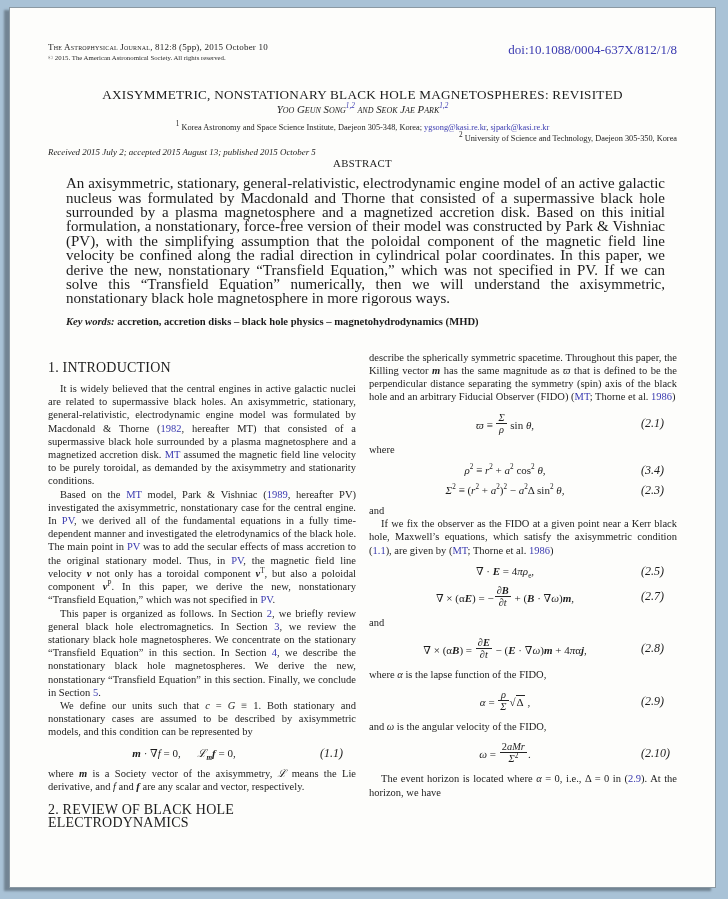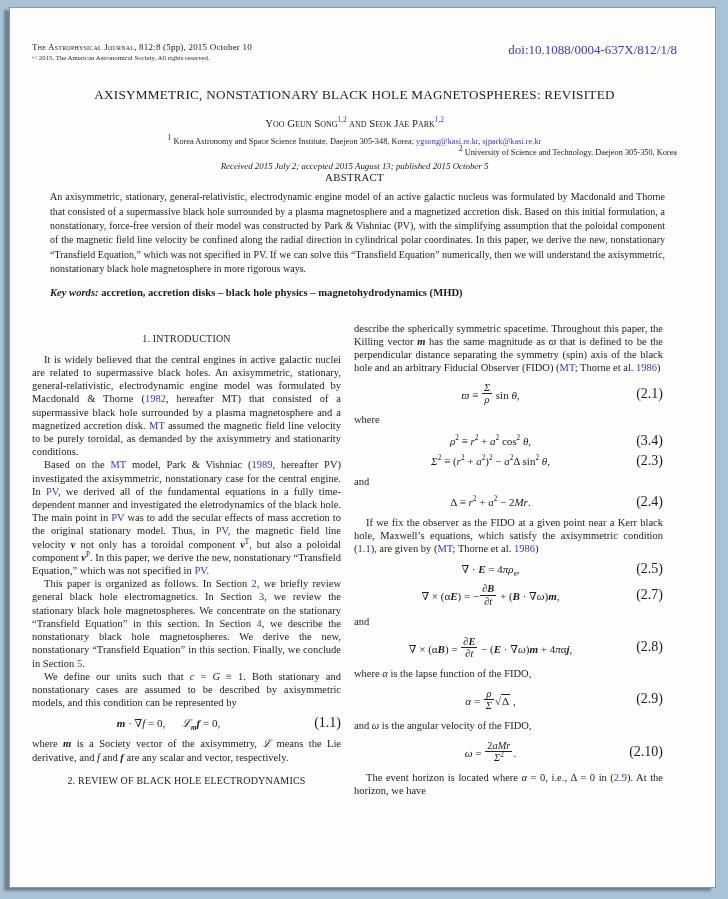--- a/index.html
+++ b/index.html
@@ -8,45 +8,45 @@
     background:#a9c2d6;
     font-family:"Liberation Serif","DejaVu Serif",serif;
     -webkit-font-smoothing:antialiased;
   }
   .page{
     position:absolute;left:9px;top:7px;width:705px;height:879px;
     background:#fdfdfb;border:1px solid #8b99a3;
     box-shadow:-5px 3px 2px rgba(70,82,92,0.55);
     color:#1c1c1c;overflow:hidden;
   }
-  .content{padding:34px 38px 0 22px;}
+  .content{padding:34px 38px 0 38px;}
   
   .header-row{display:flex;justify-content:space-between;align-items:flex-start;}
   .journal-line{font-size:9px;letter-spacing:0.2px;}
   .copyright{font-size:6.8px;margin-top:2px;color:#2a2a2a;}
   .doi{font-size:13px;color:var(--link);}
   
   .title{text-align:center;font-size:13.2px;margin-top:26px;letter-spacing:0.25px;}
-  .authors{text-align:center;font-size:10.8px;margin-top:14px;}
+  .authors{text-align:center;font-size:10.8px;font-style:italic;}
   .affil{text-align:center;font-size:8.3px;line-height:10.6px;margin-top:8px;}
   .affil + .affil{margin-top:0px;text-align:right;}
-  .received{text-align:center;font-size:8.9px;font-style:italic;margin-top:3px;}
+  .received{text-align:left;font-size:8.9px;font-style:italic;margin-top:3px;}
   
   .abstract-head{text-align:center;font-size:10.8px;letter-spacing:0.3px;}
-  .abstract{margin:7px 12px 0 18px;font-size:10px;line-height:14.4px;text-align:justify;}
+  .abstract{margin:7px 12px 0 18px;font-size:15px;line-height:14.4px;text-align:justify;}
   .keywords{margin:10px 18px 0 18px;font-size:10.6px;font-weight:bold;}
   
   .columns{display:flex;gap:13px;margin-top:24px;}
   .col{width:309px;font-size:10.5px;line-height:13.2px;text-align:justify;}
-  .flow-heading{text-align:center;margin:10px 0 8px 0;font-size:10px;letter-spacing:0.2px;}
+  .flow-heading{text-align:left;margin:10px 0 8px 0;font-size:14px;letter-spacing:0.2px;}
   .para{margin:0;}
   .para.indent{text-indent:12px;}
   .eq{display:flex;align-items:center;margin:8px 0;font-size:11px;line-height:12px;}
   .eq .formula{flex:1;text-align:center;}
-  .eq .eqnum{min-width:36px;text-align:right;font-size:14px;}
+  .eq .eqnum{min-width:36px;font-size:12px;font-style:italic;}
   
   :root{--link:#3a3ab0;}
   .i{font-style:italic;}
   .bi{font-style:italic;font-weight:bold;}
   .sc{font-variant:small-caps;}
   .sup{vertical-align:super;font-size:7.2px;line-height:0;}
   .sub{vertical-align:sub;font-size:7.2px;line-height:0;}
   .bisub{vertical-align:sub;font-size:7.2px;line-height:0;font-weight:bold;font-style:italic;}
   .link{color:var(--link);}
   .suplink{vertical-align:super;font-size:7.2px;line-height:0;color:var(--link);}
@@ -103,24 +103,20 @@
           <div class="para"><span>where</span></div>
           <div class="eq">
             <span class="formula"><span class="i">ρ</span><span class="sup">2</span><span> ≡ </span><span class="i">r</span><span class="sup">2</span><span> + </span><span class="i">a</span><span class="sup">2</span><span> cos</span><span class="sup">2</span><span> </span><span class="i">θ</span><span>,</span></span>
             <span class="eqnum">(3.4)</span>
           </div>
           <div class="eq">
             <span class="formula"><span class="i">Σ</span><span class="sup">2</span><span> ≡ (</span><span class="i">r</span><span class="sup">2</span><span> + </span><span class="i">a</span><span class="sup">2</span><span>)</span><span class="sup">2</span><span> − </span><span class="i">a</span><span class="sup">2</span><span>Δ sin</span><span class="sup">2</span><span> </span><span class="i">θ</span><span>,</span></span>
             <span class="eqnum">(2.3)</span>
           </div>
           <div class="para"><span>and</span></div>
-          <div class="eq">
-            <span class="formula"><span>Δ ≡ </span><span class="i">r</span><span class="sup">2</span><span> + </span><span class="i">a</span><span class="sup">2</span><span> − 2</span><span class="i">Mr</span><span>.</span></span>
-            <span class="eqnum">(2.4)</span>
-          </div>
           <div class="para indent"><span>If we fix the observer as the FIDO at a given point near a Kerr black hole, Maxwell’s equations, which satisfy the axisymmetric condition (</span><span class="link">1.1</span><span>), are given by (</span><span class="link">MT</span><span>; Thorne et al. </span><span class="link">1986</span><span>)</span></div>
           <div class="eq">
             <span class="formula"><span>∇ · </span><span class="bi">E</span><span> = 4</span><span class="i">π</span><span class="i">ρ</span><span class="sub">e</span><span>,</span></span>
             <span class="eqnum">(2.5)</span>
           </div>
           <div class="eq">
             <span class="formula"><span>∇ × (α</span><span class="bi">E</span><span>) = −</span><span class="frac"><span class="fn"><span>∂</span><span class="bi">B</span></span><span class="fd"><span>∂</span><span class="i">t</span></span></span><span> + (</span><span class="bi">B</span><span> · ∇</span><span class="i">ω</span><span>)</span><span class="bi">m</span><span>,</span></span>
             <span class="eqnum">(2.7)</span>
           </div>
           <div class="para"><span>and</span></div>

